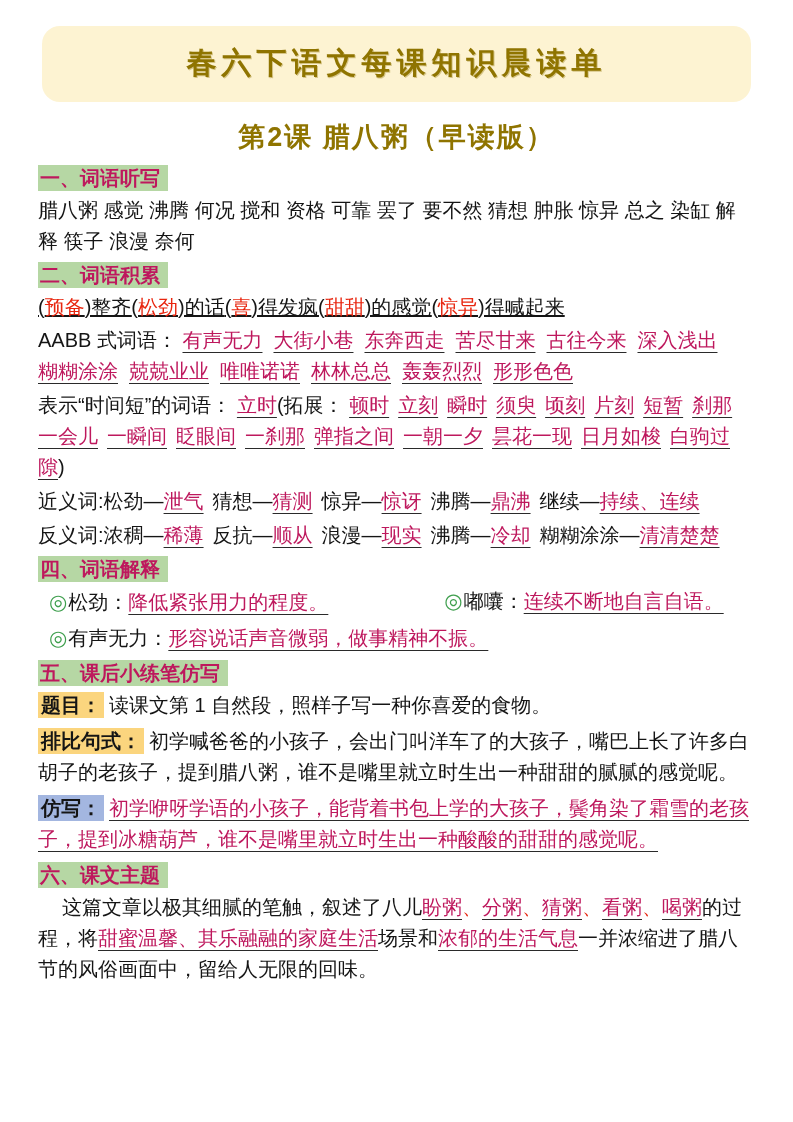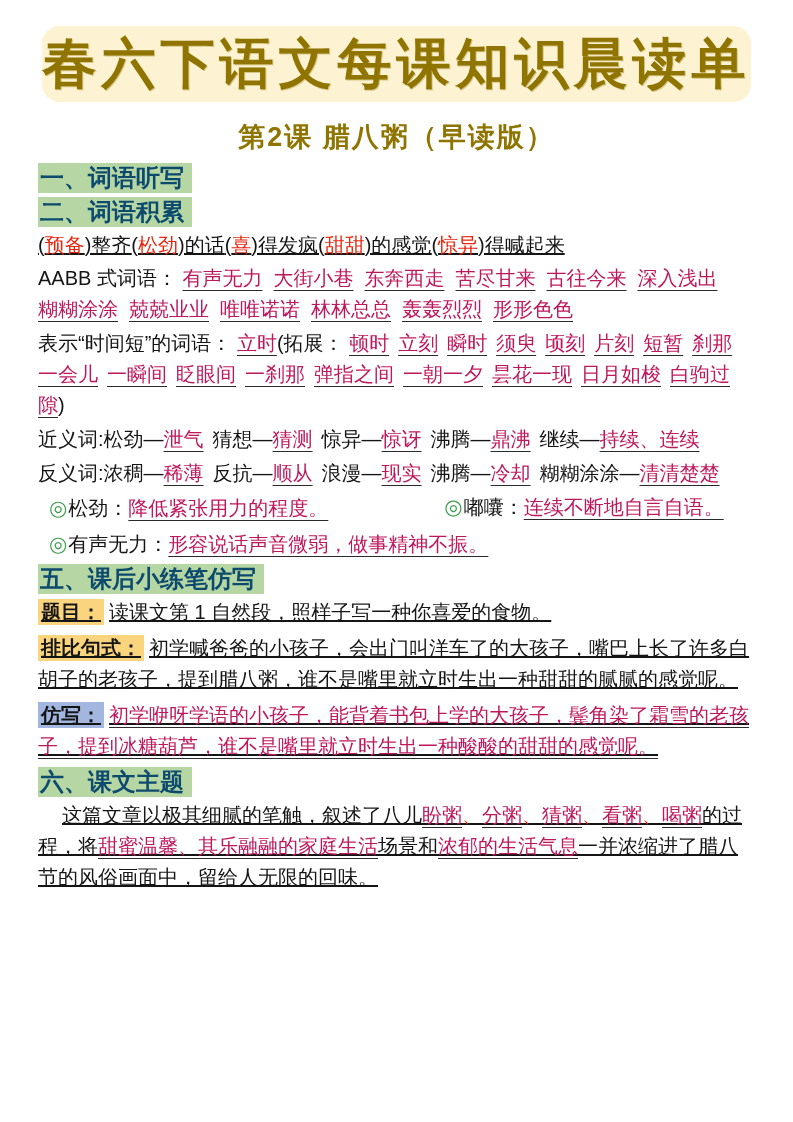--- a/index.html
+++ b/index.html
@@ -9,33 +9,33 @@
     font-family:"Liberation Sans","DejaVu Sans",sans-serif;
     color:#151515; font-size:20px; line-height:31px;
     position:relative;
   }
   
   .banner {
     background:#fdf3d2; border-radius:18px;
     text-align:center; padding:8px 0 10px 0; margin:4px 4px 10px 4px;
   }
   .banner .title {
-    font-size:54px; font-weight:bold; color:#8f7400;
+    font-size:30px; font-weight:bold; color:#8f7400;
     letter-spacing:5px; line-height:58px;
     text-shadow:1px 1px 0 rgba(143,116,0,0.35);
   }
   .subtitle {
     text-align:center; font-size:27px; font-weight:bold;
     color:#8f7400; margin:17px 0 8px 0; line-height:36px; letter-spacing:2px;
   }
   
   .sec-head { margin:3px 0 2px 0; line-height:30px; }
   .hl-green {
-    background:#b6d7a4; font-size:24px; font-weight:bold;
-    padding:2px 8px 2px 2px; color:#0c4a6e;font-family:Liberation Serif, serif;
+    background:#b6d7a4; font-size:20px; font-weight:bold;
+    padding:2px 8px 2px 2px; color:#be185d;
   }
   
   .blk { color:#151515; }
   .red { color:#e8250e; }
   .red-u {
     color:#be185d;
     text-decoration:underline; text-decoration-color:#2a2a2a;
     text-underline-offset:5px; text-decoration-thickness:1.4px;
   }
   .wd { display:inline-block; margin-right:11px; }
@@ -46,36 +46,37 @@
   .fill-line { display:flex; justify-content:flex-start; margin:1px 0 2px 0;text-decoration:underline; }
   
   .def-row { display:flex; margin:0 0 4px 11px; }
   .def-col1 { width:56%; }
   .def-col2 { flex:1;font-family:Liberation Serif, serif; }
   .bullet { color:#3f9f4e; font-size:21px; margin-right:1px; }
   
   .hl-yellow { background:#fbd57e; padding:2px 3px; }
   .hl-blue { background:#a3b6e0; padding:2px 3px; }
   .lbl { font-weight:bold; margin-right:5px; }
-  .para { margin:0 0 5px 0;text-decoration:underline; }
+  .para { margin:0 0 5px 0; }
   .indent { text-indent:1.2em; }
 </style>
 </head>
 <body>
 
 <div class="page">
 
   <div class="banner">
     <span class="title">春六下语文每课知识晨读单</span>
   </div>
   <div class="subtitle">第2课 腊八粥（早读版）</div>
 
   <div class="sec-head">
     <span class="hl-green">一、词语听写</span>
   </div>
+  <p class="line">腊八粥 感觉 沸腾 何况 搅和 资格 可靠 罢了 要不然 猜想 肿胀 惊异 总之 染缸 解释 筷子 浪漫 奈何</p>
 
   <div class="sec-head">
     <span class="hl-green">二、词语积累</span>
   </div>
   <div class="fill-line">
     <span><span class="blk">(</span><span class="red">预备</span><span class="blk">)整齐</span></span>
     <span><span class="blk">(</span><span class="red">松劲</span><span class="blk">)的话</span></span>
     <span><span class="blk">(</span><span class="red">喜</span><span class="blk">)得发疯</span></span>
     <span><span class="blk">(</span><span class="red">甜甜</span><span class="blk">)的感觉</span></span>
     <span><span class="blk">(</span><span class="red">惊异</span><span class="blk">)得喊起来</span></span>
@@ -90,20 +91,23 @@
     <span class="red-u wd-s">顿时</span><span class="red-u wd-s">立刻</span><span class="red-u wd-s">瞬时</span><span class="red-u wd-s">须臾</span><span class="red-u wd-s">顷刻</span><span class="red-u wd-s">片刻</span><span class="red-u wd-s">短暂</span><span class="red-u wd-s">刹那</span><span class="red-u wd-s">一会儿</span><span class="red-u wd-s">一瞬间</span><span class="red-u wd-s">眨眼间</span><span class="red-u wd-s">一刹那</span><span class="red-u wd-s">弹指之间</span><span class="red-u wd-s">一朝一夕</span><span class="red-u wd-s">昙花一现</span><span class="red-u wd-s">日月如梭</span><span class="red-u">白驹过隙</span><span class="blk">)</span>
   </p>
 
   <p class="line nowrap">
     <span class="blk">近义词:</span><span><span class="blk">松劲—</span><span class="red-u wd-s">泄气</span></span><span><span class="blk">猜想—</span><span class="red-u wd-s">猜测</span></span><span><span class="blk">惊异—</span><span class="red-u wd-s">惊讶</span></span><span><span class="blk">沸腾—</span><span class="red-u wd-s">鼎沸</span></span><span><span class="blk">继续—</span><span class="red-u">持续、连续</span></span>
   </p>
   <p class="line nowrap">
     <span class="blk">反义词:</span><span><span class="blk">浓稠—</span><span class="red-u wd-s">稀薄</span></span><span><span class="blk">反抗—</span><span class="red-u wd-s">顺从</span></span><span><span class="blk">浪漫—</span><span class="red-u wd-s">现实</span></span><span><span class="blk">沸腾—</span><span class="red-u wd-s">冷却</span></span><span><span class="blk">糊糊涂涂—</span><span class="red-u">清清楚楚</span></span>
   </p>
 
+  <div class="sec-head">
+    <span class="hl-green">四、词语解释</span>
+  </div>
   <div class="def-row">
     <div class="def-col1">
       <span class="bullet">◎</span><span class="blk">松劲：</span><span class="red-u">降低紧张用力的程度。</span>
     </div>
     <div class="def-col2">
       <span class="bullet">◎</span><span class="blk">嘟囔：</span><span class="red-u">连续不断地自言自语。</span>
     </div>
   </div>
   <div class="def-row">
     <div>

